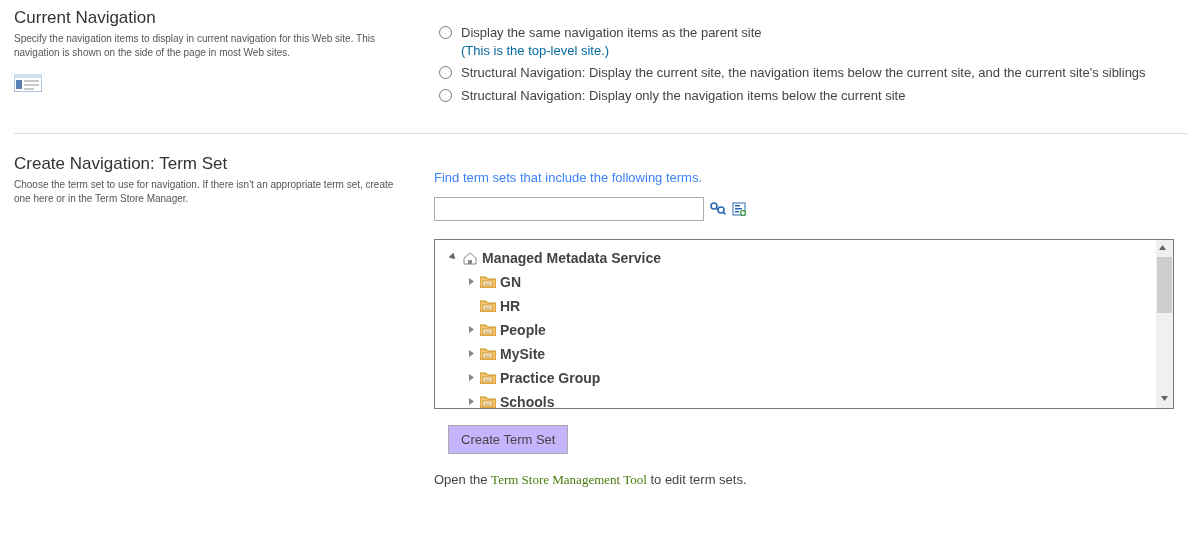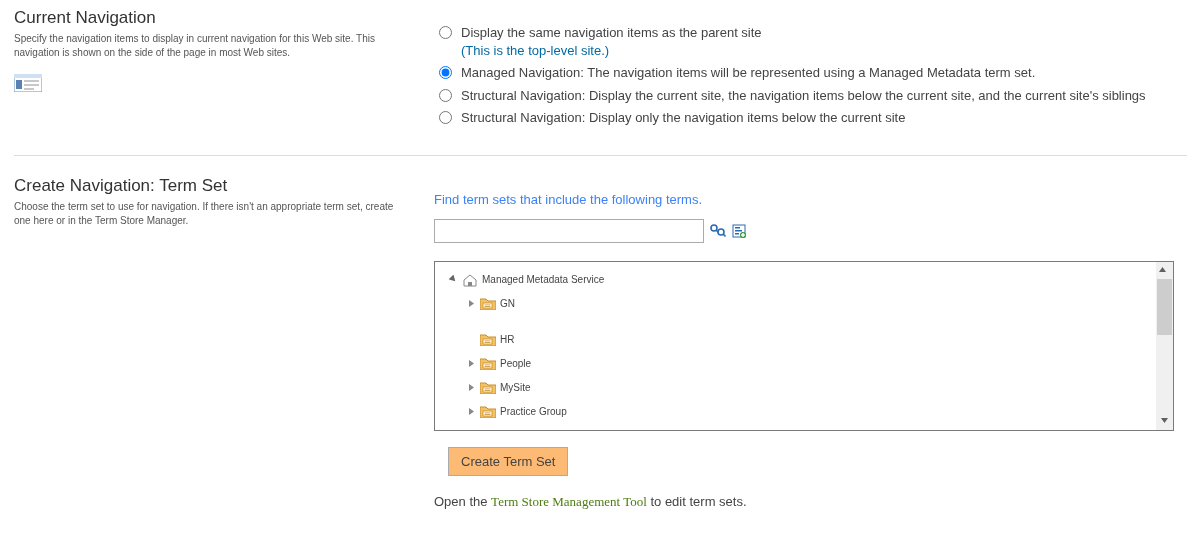--- a/index.html
+++ b/index.html
@@ -79,32 +79,33 @@
   }
   .tree-box {
     border:1px solid #7a7a7a;
     width:740px;
     height:170px;
     position:relative;
     overflow:hidden;
   }
   .tree-inner{
     padding:6px 8px;
-    font-size:10px;
+    font-size:14px;
     color:#444;
+    font-weight:bold;
   }
   .tree-row{
     display:flex;
     align-items:center;
     gap:4px;
     height:24px;
   }
   .tree-row.l1{ padding-left:6px;}
   .tree-row.l2{ padding-left:24px;}
-  .tree-row.blank{ padding-left:24px;margin-top:12px;}
+  .tree-row.blank{ padding-left:24px;}
   .expander{
     width:9px; height:9px; display:inline-flex;
     cursor:pointer;
   }
   .noexp{ width:9px; height:9px; display:inline-block;}
   .node-icon{ display:inline-flex; }
   .node-label{ color:#444; }
   .scroll-col{
     position:absolute;
     right:0; top:0; bottom:0;
@@ -119,21 +120,21 @@
   .scroll-arrow{ font-size:11px; color:#555; cursor:pointer; line-height:1;}
   .scroll-thumb{
     width:15px; height:56px;
     background:#cdcdcd;
     margin-top:2px;
   }
   .create-btn{
     margin-top:16px;
     margin-left:14px;
     padding:6px 12px;
-    background:#fdba74;
+    background:#c4b5fd;
     border:1px solid #ababab;
     font-size:13px;
     color:#444;
     cursor:pointer;
   }
   .open-line{
     margin-top:18px;
   }
   .link{
     color:#4d7c0f;
@@ -159,24 +160,20 @@
       </svg>
     </span>
   </div>
   <div class="rightcol">
     <label class="radio-row">
       <input type="radio" name="curnav" style="">
       <span>
         <span>Display the same navigation items as the parent site</span>
         <span class="sub">(This is the top-level site.)</span>
       </span>
-    </label>
-    <label class="radio-row">
-      <input type="radio" name="curnav" checked="" style="">
-      <span>Managed Navigation: The navigation items will be represented using a Managed Metadata term set.</span>
     </label>
     <label class="radio-row">
       <input type="radio" name="curnav" style="">
       <span>Structural Navigation: Display the current site, the navigation items below the current site, and the current site's siblings</span>
     </label>
     <label class="radio-row">
       <input type="radio" name="curnav" style="">
       <span>Structural Navigation: Display only the navigation items below the current site</span>
     </label>
   </div>

